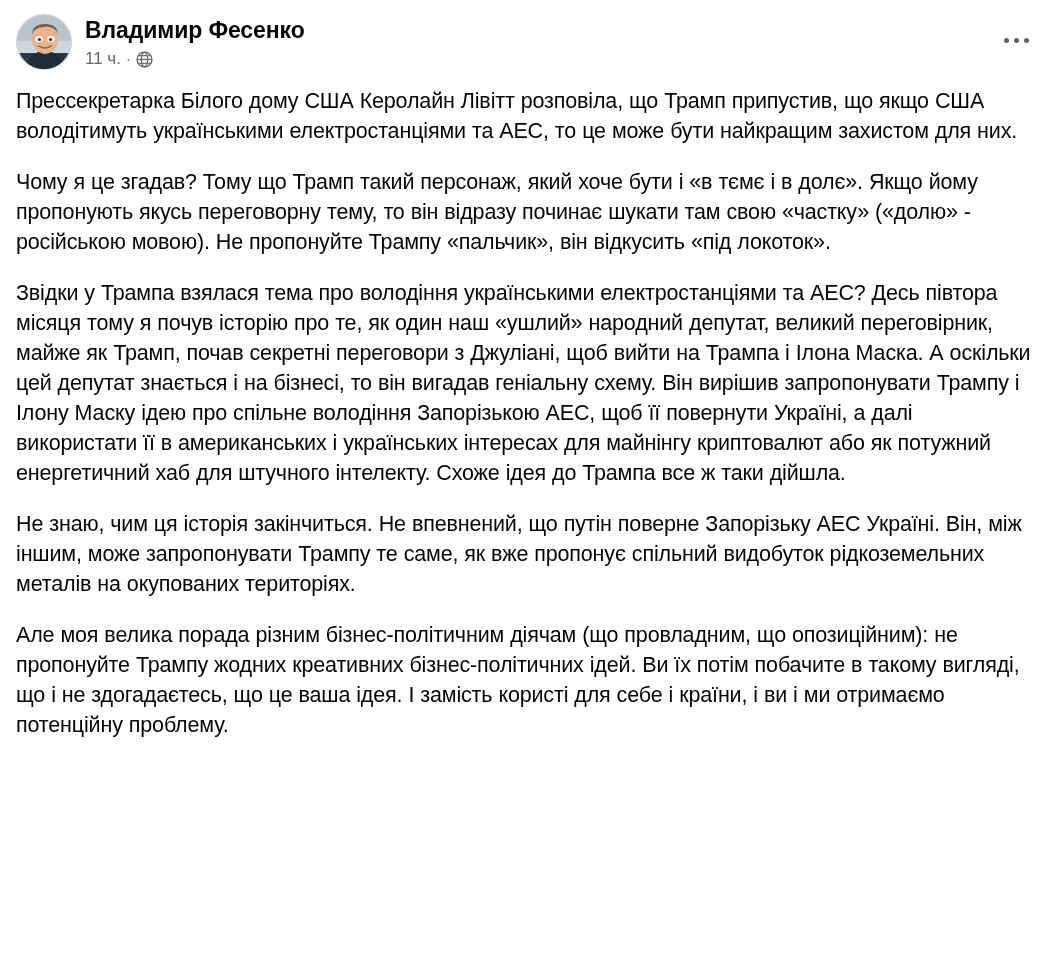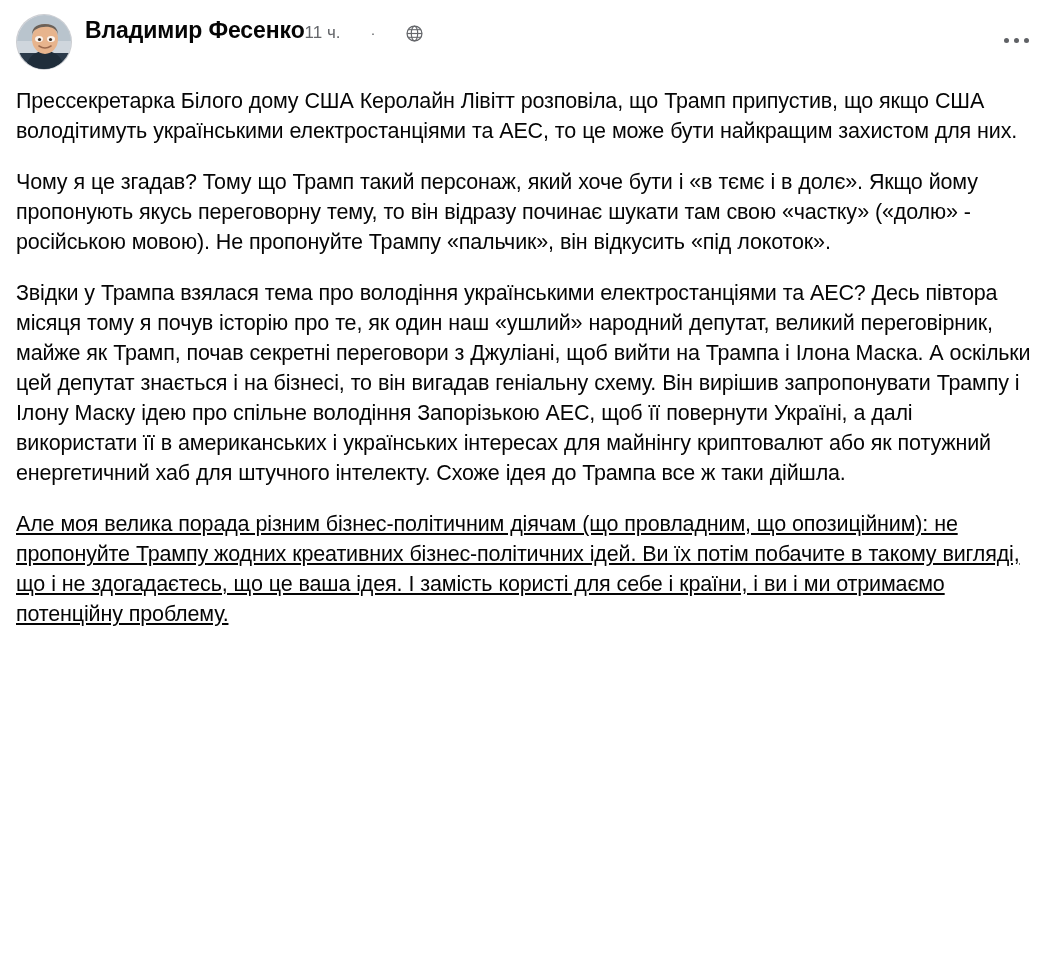--- a/index.html
+++ b/index.html
@@ -35,35 +35,35 @@
     overflow: hidden;
     background: #d8dadf;
     position: relative;
     border: 1px solid rgba(0,0,0,0.06);
     box-sizing: border-box;
   }
   .avatar svg { display: block; }
   .header-text {
     margin-left: 13px;
     display: flex;
+    flex-direction: column;
     justify-content: center;
     padding-top: 3px;
   }
   .author-name {
     font-size: 23px;
     font-weight: bold;
     line-height: 26px;
     color: #050505;
     letter-spacing: -0.1px;
   }
   .meta-row {
     display: flex;
     align-items: center;
     margin-top: 6px;
-    gap: 25px;
   }
   .timestamp {
     font-size: 17px;
     color: #65676b;
     line-height: 20px;
   }
   .dot-sep {
     font-size: 15px;
     color: #65676b;
     margin: 0 5px;
@@ -100,21 +100,20 @@
   .post-body p {
     margin: 0 0 21px 0;
     font-size: 21.5px;
     line-height: 30px;
     color: #050505;
     letter-spacing: -0.15px;
     word-spacing: 0.2px;
   }
   .post-body p:last-child {
     margin-bottom: 0;
-    text-decoration: underline;
   }
 </style>
 </head>
 <body>
 
 <div class="post">
 
   <div class="post-header">
 
     <div class="avatar">
@@ -161,16 +160,17 @@
       <span></span>
       <span></span>
       <span></span>
     </div>
   </div>
 
   <div class="post-body">
     <p>Прессекретарка Білого дому США Керолайн Лівітт розповіла, що Трамп припустив, що якщо США володітимуть українськими електростанціями та АЕС, то це може бути найкращим захистом для них.</p>
     <p>Чому я це згадав? Тому що Трамп такий персонаж, який хоче бути і «в тємє і в долє». Якщо йому пропонують якусь переговорну тему, то він відразу починає шукати там свою «частку» («долю» - російською мовою). Не пропонуйте Трампу «пальчик», він відкусить «під локоток».</p>
     <p>Звідки у Трампа взялася тема про володіння українськими електростанціями та АЕС? Десь півтора місяця тому я почув історію про те, як один наш «ушлий» народний депутат, великий переговірник, майже як Трамп, почав секретні переговори з Джуліані, щоб вийти на Трампа і Ілона Маска. А оскільки цей депутат знається і на бізнесі, то він вигадав геніальну схему. Він вирішив запропонувати Трампу і Ілону Маску ідею про спільне володіння Запорізькою АЕС, щоб її повернути Україні, а далі використати її в американських і українських інтересах для майнінгу криптовалют або як потужний енергетичний хаб для штучного інтелекту. Схоже ідея до Трампа все ж таки дійшла.</p>
+    <p>Не знаю, чим ця історія закінчиться. Не впевнений, що путін поверне Запорізьку АЕС Україні. Він, між іншим, може запропонувати Трампу те саме, як вже пропонує спільний видобуток рідкоземельних металів на окупованих територіях.</p>
     <p>Але моя велика порада різним бізнес-політичним діячам (що провладним, що опозиційним): не пропонуйте Трампу жодних креативних бізнес-політичних ідей. Ви їх потім побачите в такому вигляді, що і не здогадаєтесь, що це ваша ідея. І замість користі для себе і країни, і ви і ми отримаємо потенційну проблему.</p>
   </div>
 
 </div>
 
 </body></html>

